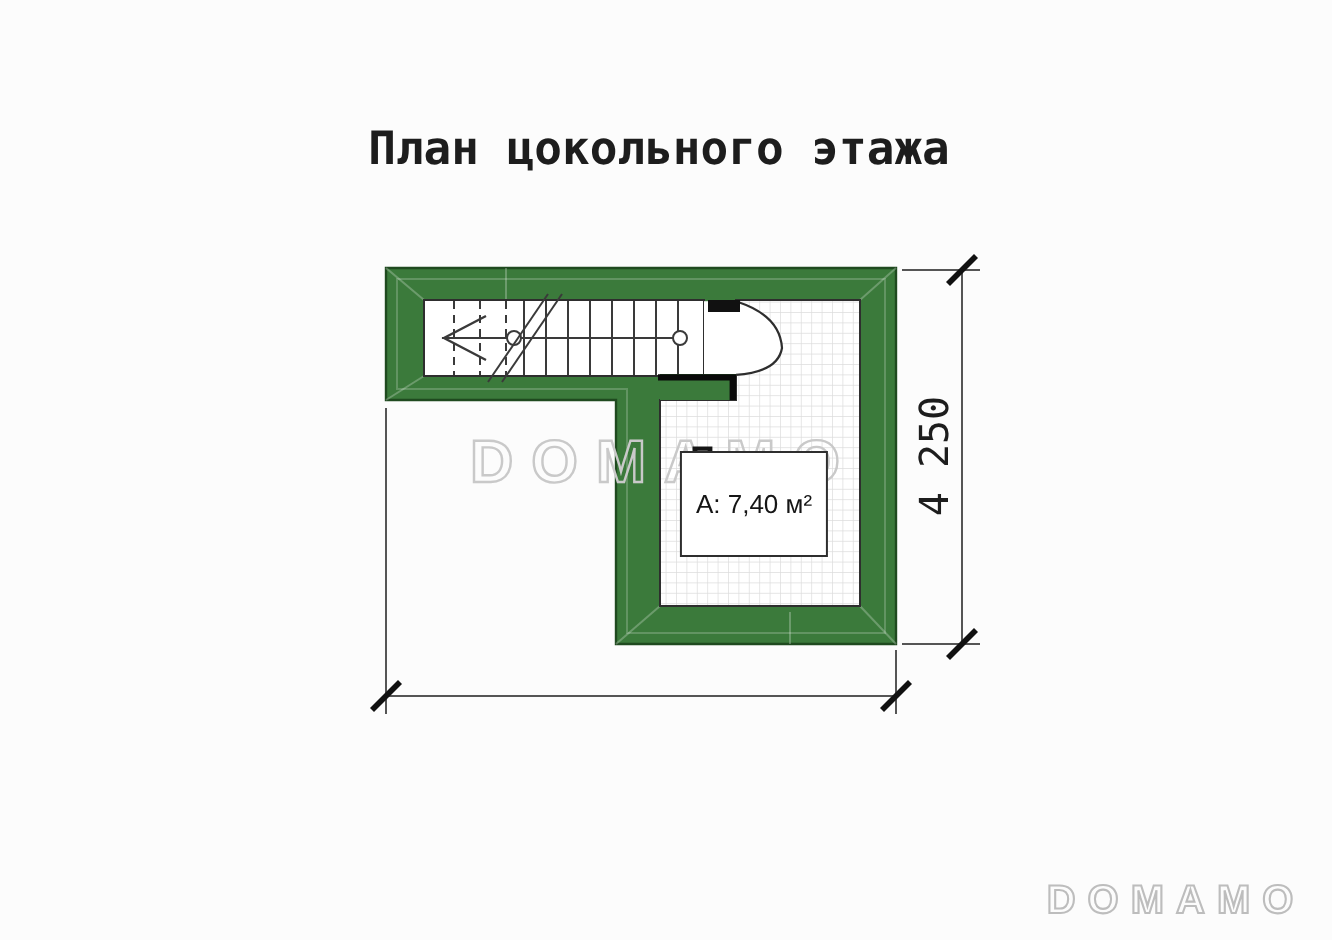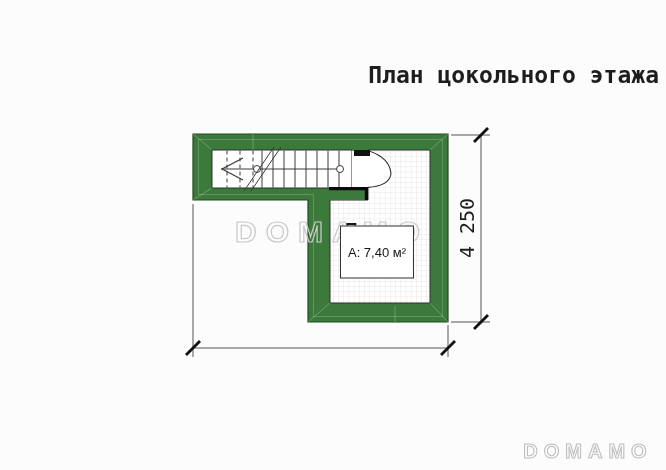--- a/index.html
+++ b/index.html
@@ -1,21 +1,21 @@
 <!DOCTYPE html>
 <html><head>
 <meta charset="utf-8">
 <style>
   html,body{margin:0;padding:0;}
   body{background:#ffffff;font-family:"DejaVu Sans",sans-serif;}
   #canvas{position:relative;width:666px;height:470px;background:#fcfcfc;overflow:hidden;}
   #plan-svg{position:absolute;left:0;top:0;}
 
   .page-title{
-    position:absolute;left:0;top:62px;width:659px;text-align:right;
+    position:absolute;left:0;top:62px;width:659px;text-align:center;
     font-family:"DejaVu Sans Mono",monospace;font-size:23px;font-weight:bold;
     letter-spacing:0px;color:#1d1d1d;white-space:nowrap;
   }
   .dim-label{
     position:absolute;font-family:"DejaVu Sans Mono",monospace;font-size:20px;
     color:#1d1d1d;white-space:nowrap;transform:translate(-50%,-50%);
   }
   .dim-label.vertical{transform:translate(-50%,-50%) rotate(-90deg);}
   .room-name{
     position:absolute;left:377px;top:230px;transform:translate(-50%,-50%);

